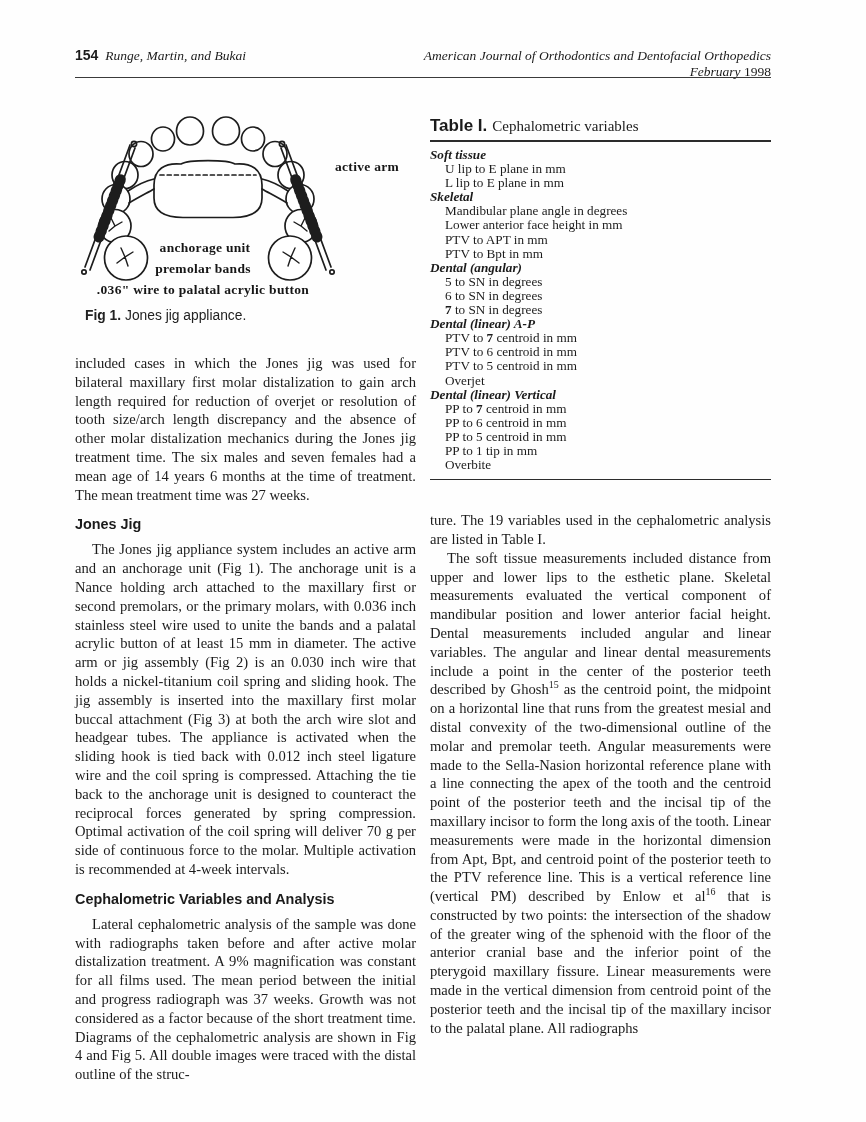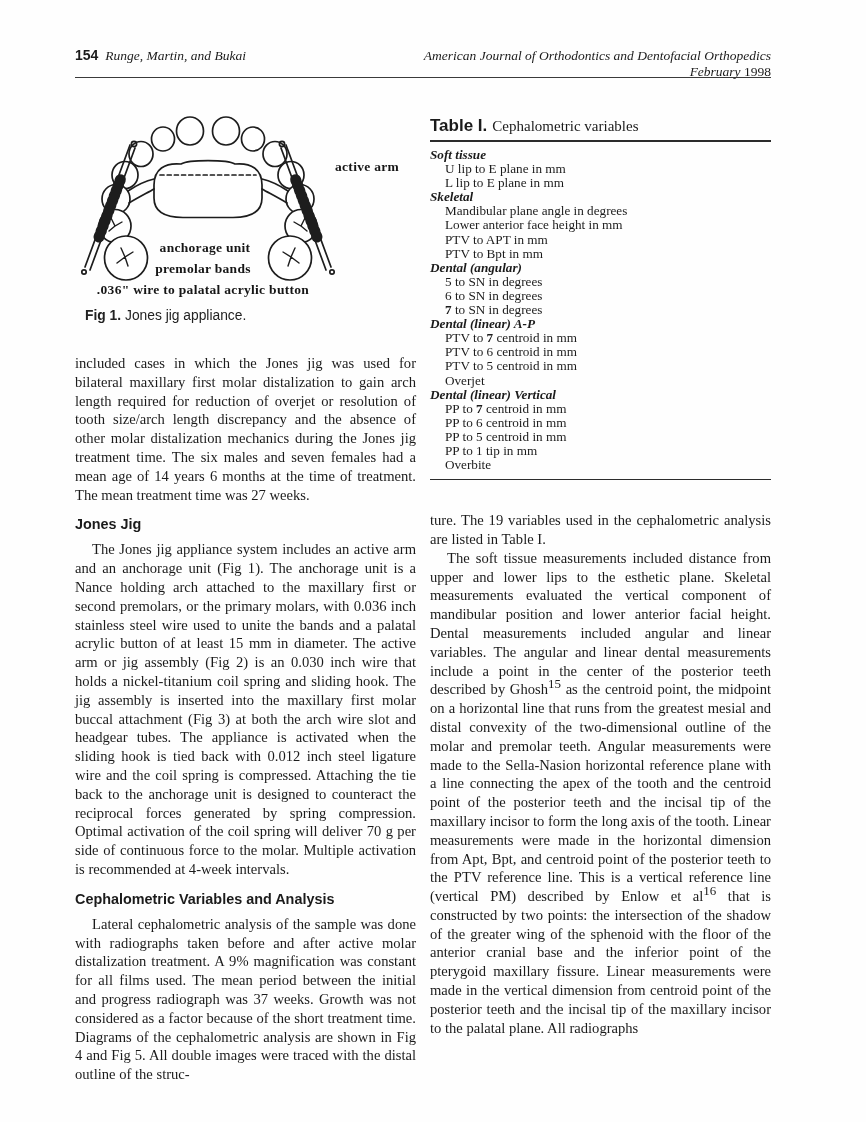--- a/index.html
+++ b/index.html
@@ -39,21 +39,21 @@
     font-size:14.6px;line-height:18.8px;
     text-align:justify;
     text-justify:inter-word;
   }
   .para.indent{text-indent:17px;}
   .sec-heading{
     margin:12px 0 7px 0;
     font-family:"Liberation Sans",sans-serif;
     font-weight:bold;font-size:14.4px;line-height:17px;
   }
-  sup{font-size:13px;line-height:0;}
+  sup{font-size:10px;line-height:0;}
   
   .figure-block{margin:3px 0 0 0;}
   .fig-svg{display:block;}
   .fig-label{font:bold 13.5px "Liberation Serif", serif;fill:#161616;letter-spacing:.3px;}
   .fig-caption{
     margin-top:4px;padding-left:10px;
     font-family:"Liberation Sans",sans-serif;
     font-size:13.8px;line-height:17px;color:#222;
   }
   .fig-caption .cap-label{font-weight:bold;margin-right:4px;}

